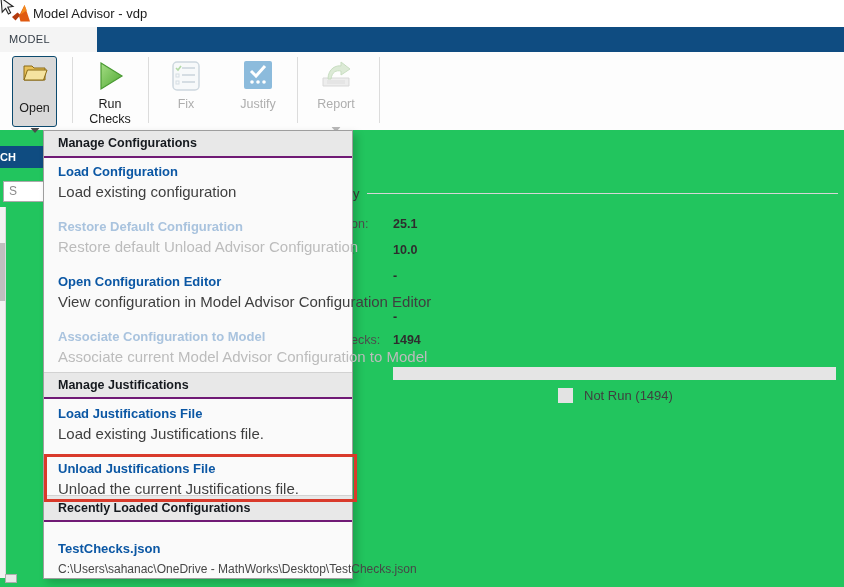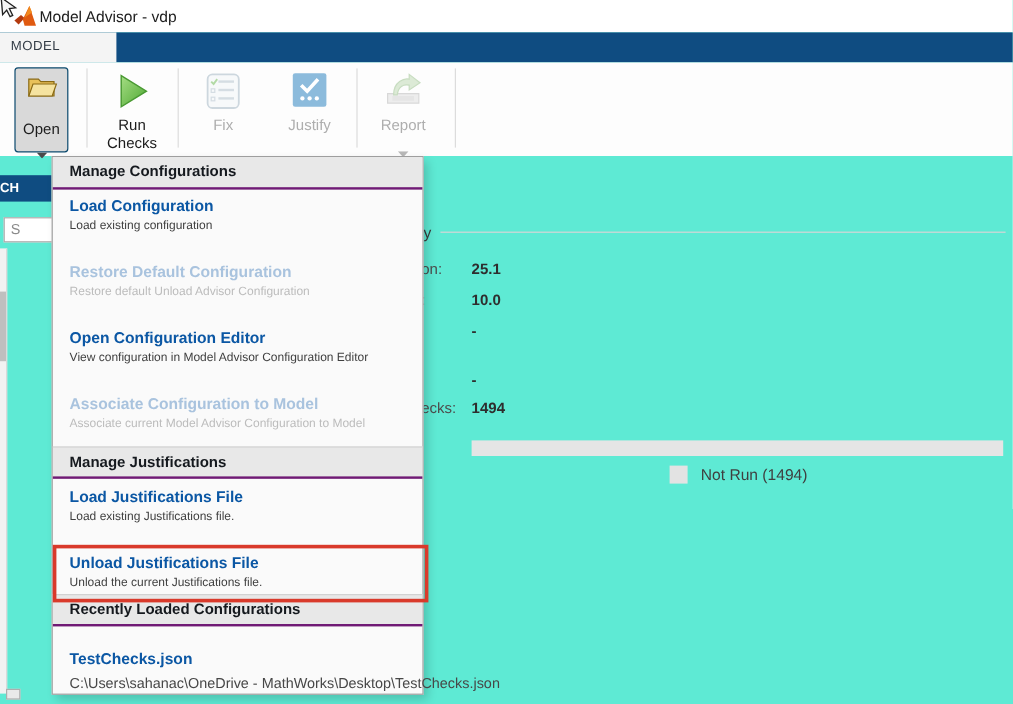--- a/index.html
+++ b/index.html
@@ -1,18 +1,18 @@
 <!DOCTYPE html>
 <html><head>
 <meta charset="utf-8">
 <style>
   * { margin:0; padding:0; box-sizing:border-box; }
   html,body { width:844px; height:587px; }
   body { font-family:"Liberation Sans", sans-serif; background:#ffffff; overflow:hidden; }
-  #app { position:relative; width:844px; height:587px; background:#5eead4; }
+  #app { position:relative; width:844px; height:587px; background:#22c55e; }
 
   
   .titlebar { position:absolute; left:0; top:0; width:844px; height:27px; background:#ffffff; }
   .cursor-icon { position:absolute; left:-2px; top:-3px; z-index:6; }
   .matlab-icon { position:absolute; left:11px; top:4px; z-index:5; }
   .title-text { position:absolute; left:33px; top:6px; font-size:13px; color:#1c1c1c; }
 
   
   .tabstrip { position:absolute; left:0; top:27px; width:844px; height:25px; background:#0f4c81; }
   .active-tab { position:absolute; left:0; top:0; width:97px; height:25px; background:#f4f4f4;
@@ -53,21 +53,21 @@
   .legend-label { position:absolute; left:584px; top:388px; font-size:13px; color:#3f3f3f; z-index:1; }
 
   
   .menu { position:absolute; left:43px; top:130px; width:310px; height:449px; background:#fafafa;
           border:1px solid #9e9e9e; box-shadow:4px 4px 8px rgba(0,0,0,.18); z-index:10; }
   .menu-header { position:absolute; left:0; width:308px; height:27px; background:#e8e8e8;
                  border-top:1px solid #d2d2d2; border-bottom:2px solid #701a75;
                  font-weight:bold; font-size:12.5px; color:#15191e; line-height:25px; padding-left:14px; }
   .menu-header.first { border-top:none; }
   .mi-title { position:absolute; left:14px; font-size:13px; font-weight:bold; color:#0b57a4; white-space:nowrap; }
-  .mi-desc  { position:absolute; left:14px; font-size:10px; color:#3f3f3f; white-space:nowrap; }
+  .mi-desc  { position:absolute; left:14px; font-size:15px; color:#3f3f3f; white-space:nowrap; }
   .mi-desc.path { font-size:12px; color:#474747; }
   .dis-title { color:#a9c3de; }
   .dis-desc  { color:#bcbcbc; }
 
   
   .highlight-box { position:absolute; left:44px; top:454px; width:313px; height:48px;
                    border:3px solid #d93a2b; z-index:20; pointer-events:none; }
 </style>
 </head>
 <body>

